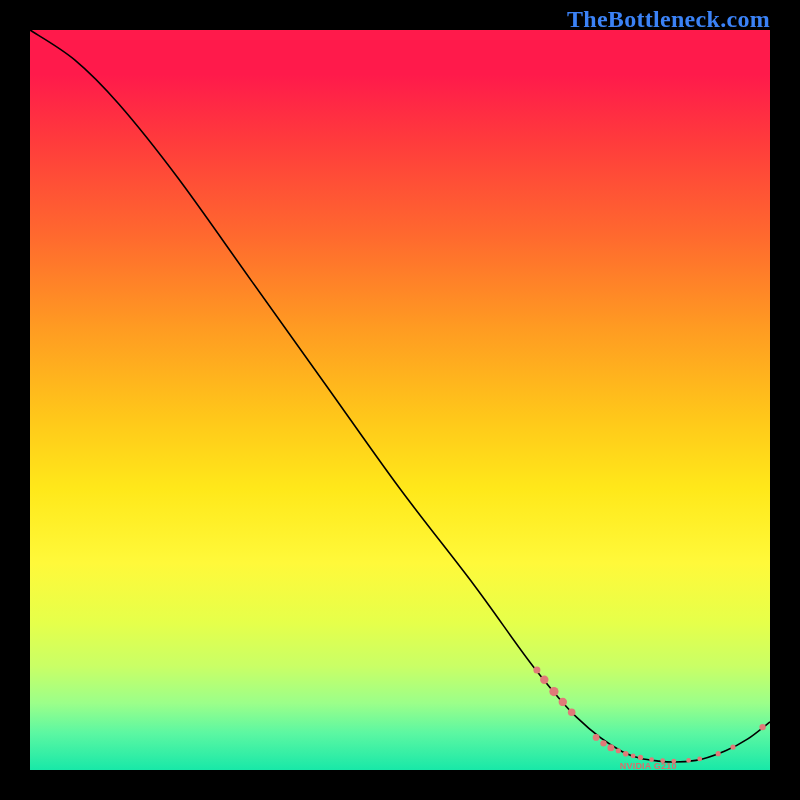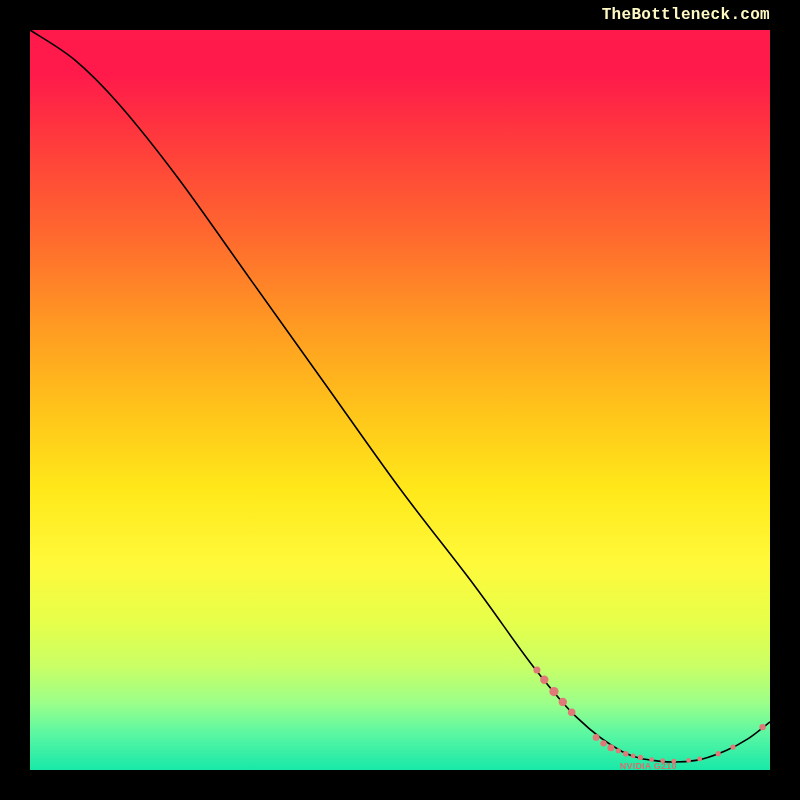--- a/index.html
+++ b/index.html
@@ -30,24 +30,24 @@
       #c9ff66 86%,
       #9bff8a 91%,
       #5cf7a2 95%,
       #18e8a8 100%
     );
   }
   .watermark {
     position: absolute;
     top: 6px;
     right: 30px;
-    font-family: Liberation Mono, monospace;
-    font-size: 16px;
+    font-family: Liberation Serif, serif;
+    font-size: 24px;
     font-weight: 600;
-    color: #fef9c3;
+    color: #3b82f6;
     letter-spacing: 0.3px;
   }
   svg.curve {
     position: absolute;
     left: 0;
     top: 0;
     width: 740px;
     height: 740px;
     overflow: visible;
   }

